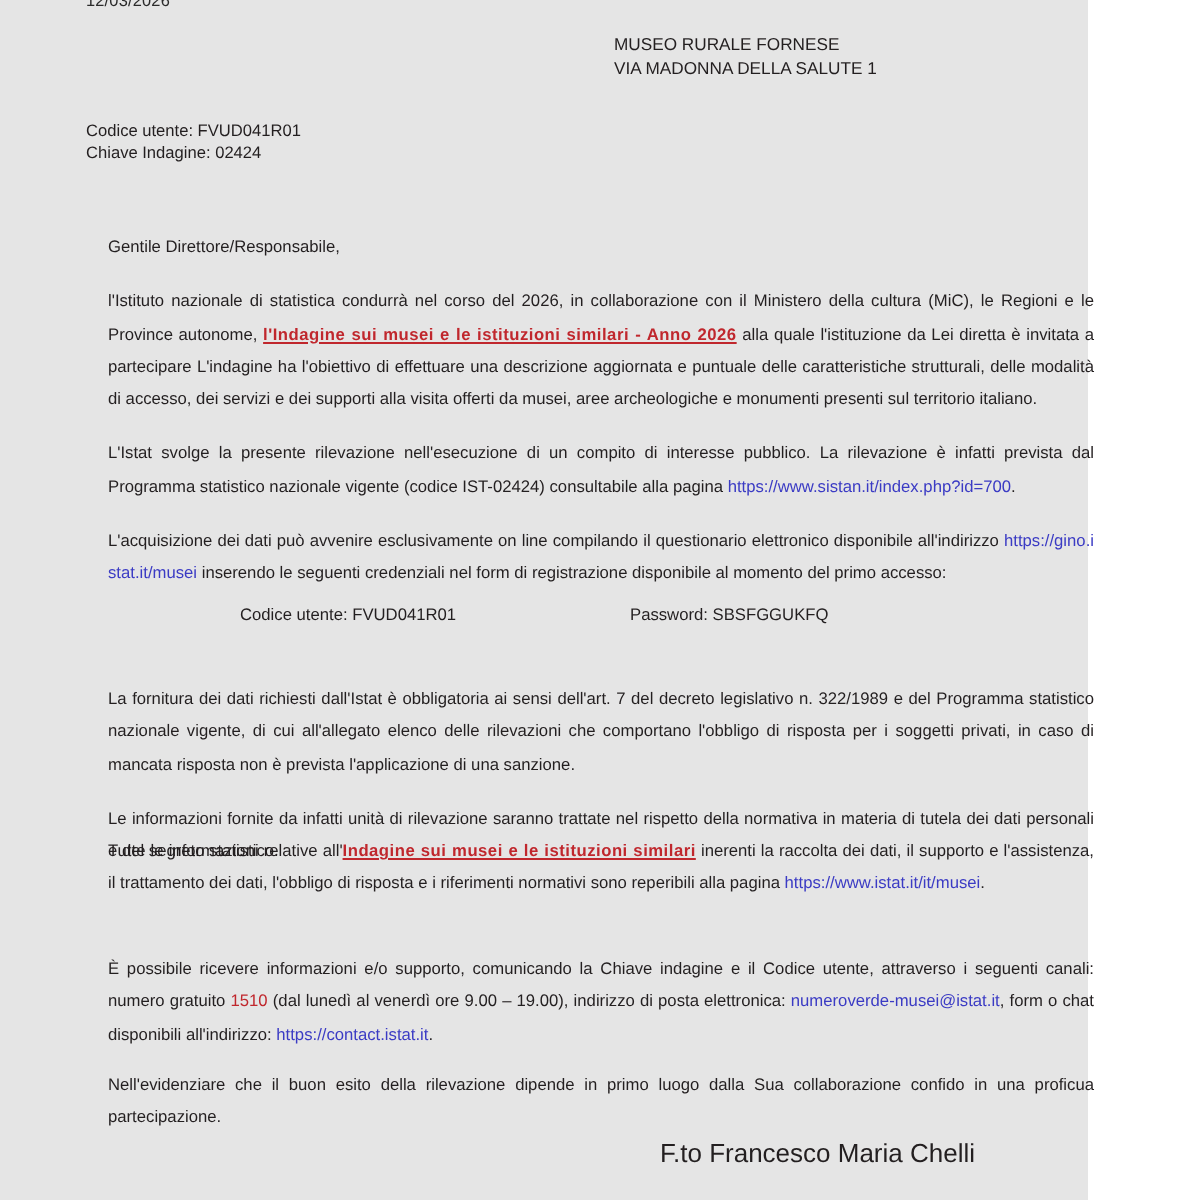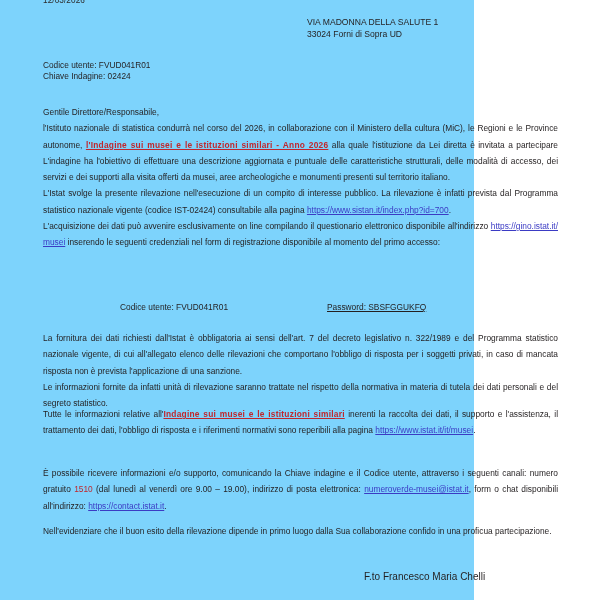--- a/index.html
+++ b/index.html
@@ -9,24 +9,24 @@
   }
   body {
     width: 600px;
     height: 600px;
     overflow: hidden;
     font-family: "Liberation Sans", sans-serif;
     color: #231f20;
   }
   .page {
     position: relative;
-    width: 474px;
+    width: 544px;
     height: 600px;
     box-sizing: border-box;
-    background: #7dd3fc;
+    background: #e5e5e5;
   }
 
   
   .date-line {
     position: absolute;
     left: 43px;
     top: -4px;
     font-size: 8.2px;
     line-height: 10px;
     letter-spacing: 0.1px;
@@ -59,40 +59,39 @@
   .body-text {
     position: absolute;
     left: 43px;
     top: 104px;
     width: 515px;
     font-size: 8.35px;
     line-height: 16.3px;
     color: #231f20;
   }
   .body-text p {
-    margin: 0;
+    margin: 11px;
     text-align: justify;
     text-justify: inter-word;
   }
   .body-text p.nojust {
     text-align: left;
   }
 
   .red {
     color: #c0272d;
     font-weight: bold;
     letter-spacing: 0.25px;
     text-decoration: underline;
   }
   .red-plain {
     color: #c0272d;
   }
   a.link, .link {
     color: #3b3bc4;
-    text-decoration: underline;
     word-break: break-all;
   }
 
   
   .creds {
     position: absolute;
     left: 43px;
     top: 300px;
     width: 515px;
     font-size: 8.35px;
@@ -100,53 +99,51 @@
     color: #231f20;
   }
   .creds .c-user {
     position: absolute;
     left: 77px;
     top: 0;
     white-space: nowrap;
   }
   .creds .c-pass {
     position: absolute;
-    left: 284px;
+    left: 272px;
     top: 0;
     white-space: nowrap;
-    text-decoration: underline;
   }
 
   .block-2 { top: 330px; }
   .block-3 { top: 406px; }
   .block-4 { top: 465px; }
   .block-5 { top: 523px; }
 
   
   .signature {
     position: absolute;
     left: 330px;
     top: 571px;
-    font-size: 10px;
+    font-size: 13px;
     line-height: 12px;
     color: #231f20;
     white-space: nowrap;
-    margin-left: 34px;
   }
 </style>
 </head>
 <body>
 
 <div class="page">
 
   <div class="date-line">12/03/2026</div>
 
   <div class="address">
+    <div>MUSEO RURALE FORNESE</div>
     <div>VIA MADONNA DELLA SALUTE 1</div>
-    <div>33024 Forni di Sopra UD</div>
   </div>
 
   <div class="codes">
     <div>Codice utente: FVUD041R01</div>
     <div>Chiave Indagine: 02424</div>
   </div>
 
   <div class="body-text">
     <p class="nojust">Gentile Direttore/Responsabile,</p>
     <p><span>l'Istituto nazionale di statistica condurrà nel corso del 2026, in collaborazione con il Ministero della cultura (MiC), le Regioni e le Province autonome, </span><span class="red">l'Indagine sui musei e le istituzioni similari - Anno 2026</span><span> alla quale l'istituzione da Lei diretta è invitata a partecipare L'indagine ha l'obiettivo di effettuare una descrizione aggiornata e puntuale delle caratteristiche strutturali, delle modalità di accesso, dei servizi e dei supporti alla visita offerti da musei, aree archeologiche e monumenti presenti sul territorio italiano.</span></p>

